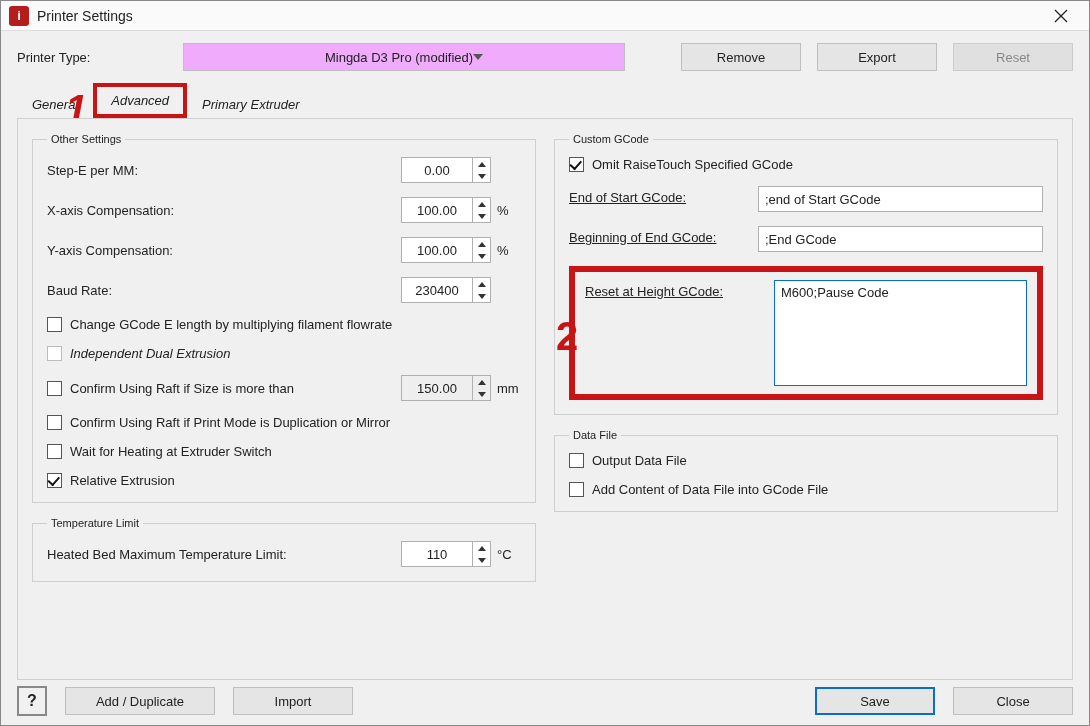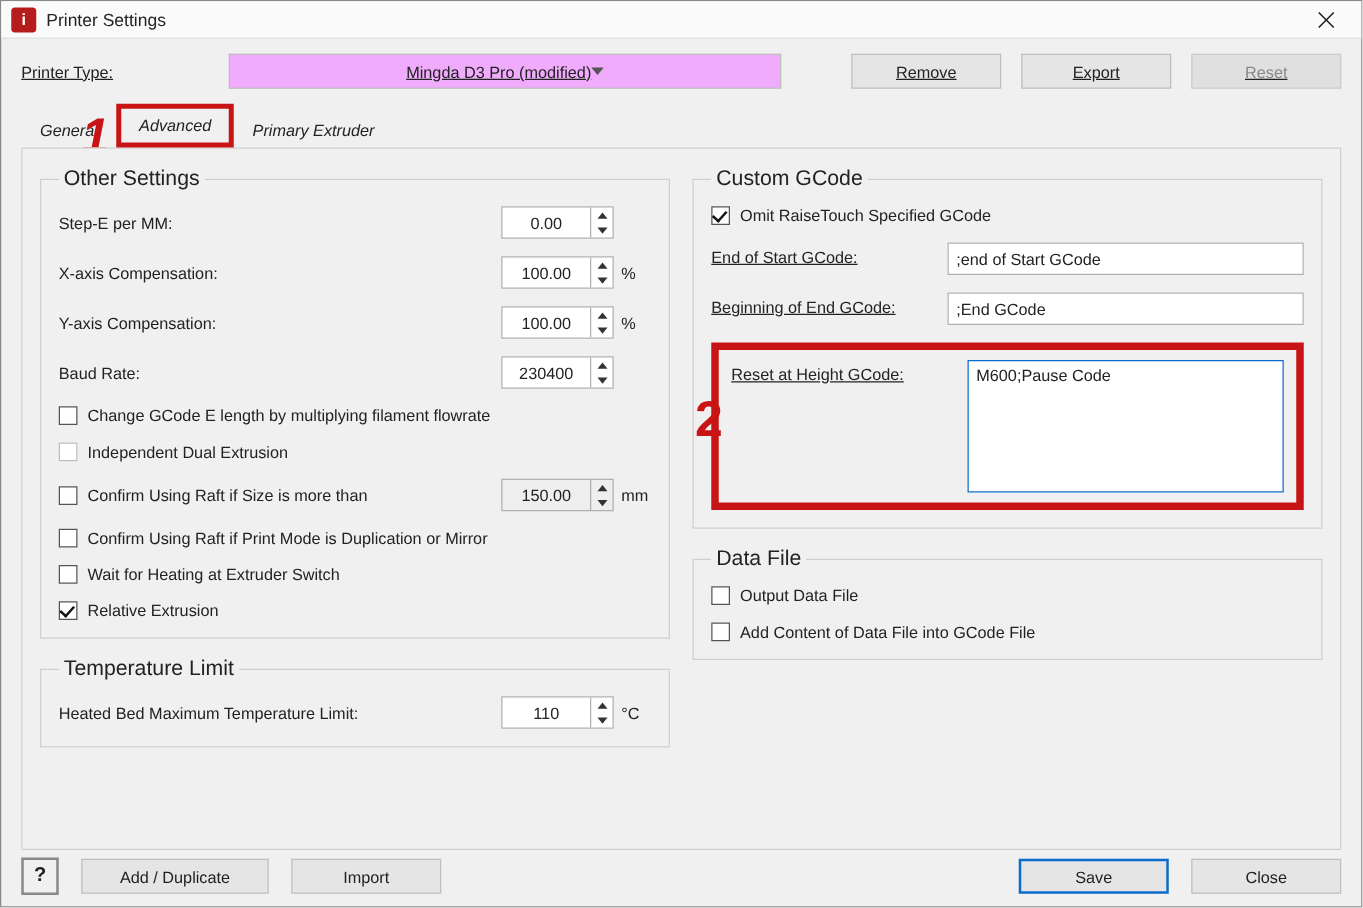--- a/index.html
+++ b/index.html
@@ -3,51 +3,51 @@
 <meta charset="utf-8">
 <style>
 * { box-sizing: border-box; margin: 0; padding: 0; font-family: "Segoe UI", Tahoma, sans-serif; font-size: 13px; color: #222; }
 body { background: #f0f0f0; width: 1090px; height: 726px; position: relative; }
 .dialog { width: 1090px; height: 726px; background: #f0f0f0; border: 1px solid #888; position: relative; }
 .titlebar { height: 30px; display: flex; align-items: center; padding: 0 8px; border-bottom: 1px solid #ddd; background: #fafafa; }
 .titlebar .logo { width: 20px; height: 20px; background: #b71c1c; border-radius: 3px; display: flex; align-items: center; justify-content: center; color: #fff; font-weight: bold; margin-right: 8px; }
 .titlebar .title { flex: 1; font-size: 14px; }
 .titlebar .close { width: 40px; height: 28px; display:flex; align-items:center; justify-content:center; cursor:pointer; }
 .titlebar .close svg { width:14px; height:14px; }
-.topbar { padding: 12px 16px; display:flex; align-items:center; gap:16px;text-decoration:underline; }
+.topbar { padding: 12px 16px; display:flex; align-items:center; gap:16px; }
 .topbar .label { width: 150px; }
 .select { flex:1; max-width: 500px; height: 28px; background:#f0abfc; border: 1px solid #bfbfbf; padding: 0 8px; display:flex; align-items:center; justify-content:center; cursor:pointer; }
 .select .caret { width:0; height:0; border-left:5px solid transparent; border-right:5px solid transparent; border-top:6px solid #555; }
 .btn { min-width: 120px; height: 28px; background:#e5e5e5; border:1px solid #bfbfbf; cursor:pointer; display:flex; align-items:center; justify-content:center; }
 .btn.disabled { color:#888; background:#e0e0e0; border-color:#ccc; cursor:default; }
 .btn.primary { border:2px solid #0a6ccc; }
 .tabs { padding: 0 16px; display:flex; align-items:flex-end;font-style:italic; }
 .tab { padding: 6px 14px; border:1px solid transparent; border-bottom:none; cursor:pointer; }
 .tab.active { background:#f0f0f0; border-color:#bfbfbf; position:relative; z-index:2; }
 .tab.highlight { border:4px solid #c81414; }
 .marker { position:absolute; color:#c81414; font-size:40px; font-weight:bold; }
 .panel-outer { margin:0 16px 10px 16px; border:1px solid #d0d0d0; padding:14px; height: 562px; position:relative; background:#f0f0f0; }
 fieldset { border:1px solid #cfcfcf; padding:12px 14px 14px 14px; margin-bottom:14px; }
-legend { padding:0 4px; font-size:17px; }
+legend { padding:0 4px; font-size:11px; }
 .cols { display:flex; gap:18px; height:100%; }
 .colL, .colR { flex:1; }
 .row { display:flex; align-items:center; margin-bottom:14px; min-height:26px; }
 .row .lbl { flex:1; }
 .numbox { width:90px; height:26px; display:flex; border:1px solid #b0b0b0; background:#fff; }
 .numbox.disabled { background:#eee; color:#888; }
 .numbox input { width:70px; border:none; text-align:center; background:transparent; outline:none; font-size:13px; }
 .spin { width:18px; display:flex; flex-direction:column; border-left:1px solid #b0b0b0; }
 .spin div { flex:1; display:flex; align-items:center; justify-content:center; cursor:pointer; }
 .spin .up::before { content:""; border-left:4px solid transparent; border-right:4px solid transparent; border-bottom:5px solid #333; }
 .spin .dn::before { content:""; border-left:4px solid transparent; border-right:4px solid transparent; border-top:5px solid #333; }
 .unit { width:30px; padding-left:6px; }
 .chk { display:flex; align-items:center; gap:8px; margin-bottom:14px; }
 .chkbox { width:15px; height:15px; border:1px solid #555; display:inline-flex; align-items:center; justify-content:center; cursor:pointer; background:#fff; }
 .chkbox.checked::after { content:""; width:9px; height:5px; border-left:2px solid #111; border-bottom:2px solid #111; transform:rotate(-48deg) translate(0px,-1px); }
-.chk.disabled { color:#999; }
+.chk.disabled { color:#999;font-style:italic; }
 .chk.disabled .chkbox { border-color:#bbb; }
 .txt { flex:1; height:26px; border:1px solid #b0b0b0; background:#fff; padding:0 6px; display:flex; align-items:center; }
 .txtarea { flex:1; height:106px; border:1.5px solid #0a6ccc; background:#fff; padding:4px 6px; }
 .gcrow { display:flex; gap:14px; margin-bottom:14px; }
 .gclbl { width:175px; padding-top:4px;text-decoration:underline; }
 .pause-highlight { border:6px solid #c81414; padding:8px 10px; margin-top:2px; }
 .footer { position:absolute; bottom:0; left:0; right:0; height:48px; padding:0 16px; display:flex; align-items:center; gap:18px; }
 .footer .spacer { flex:1; }
 .helpbtn { width:30px; height:30px; border:2px solid #888; display:flex; align-items:center; justify-content:center; font-size:16px; font-weight:bold; cursor:pointer; }
 </style>

